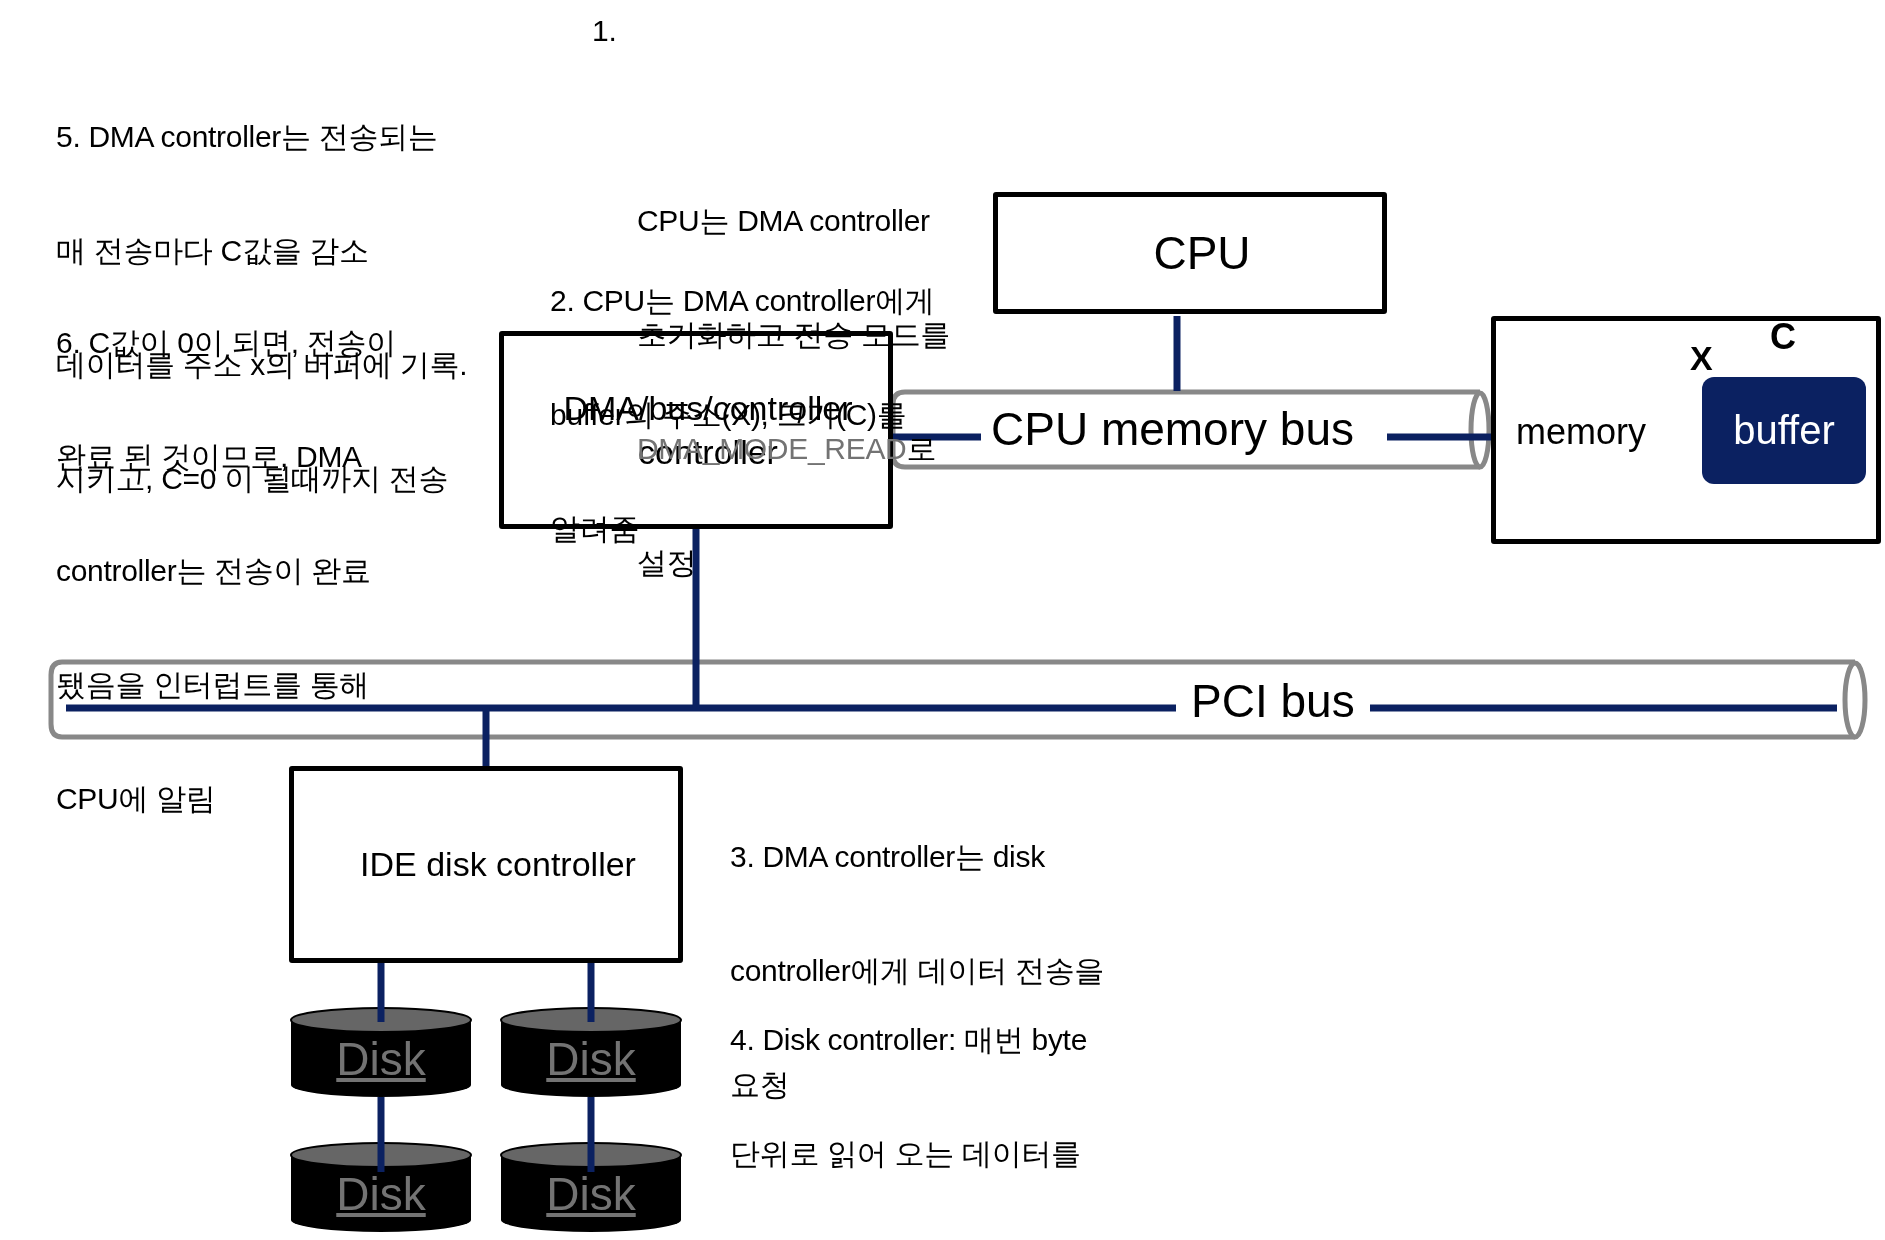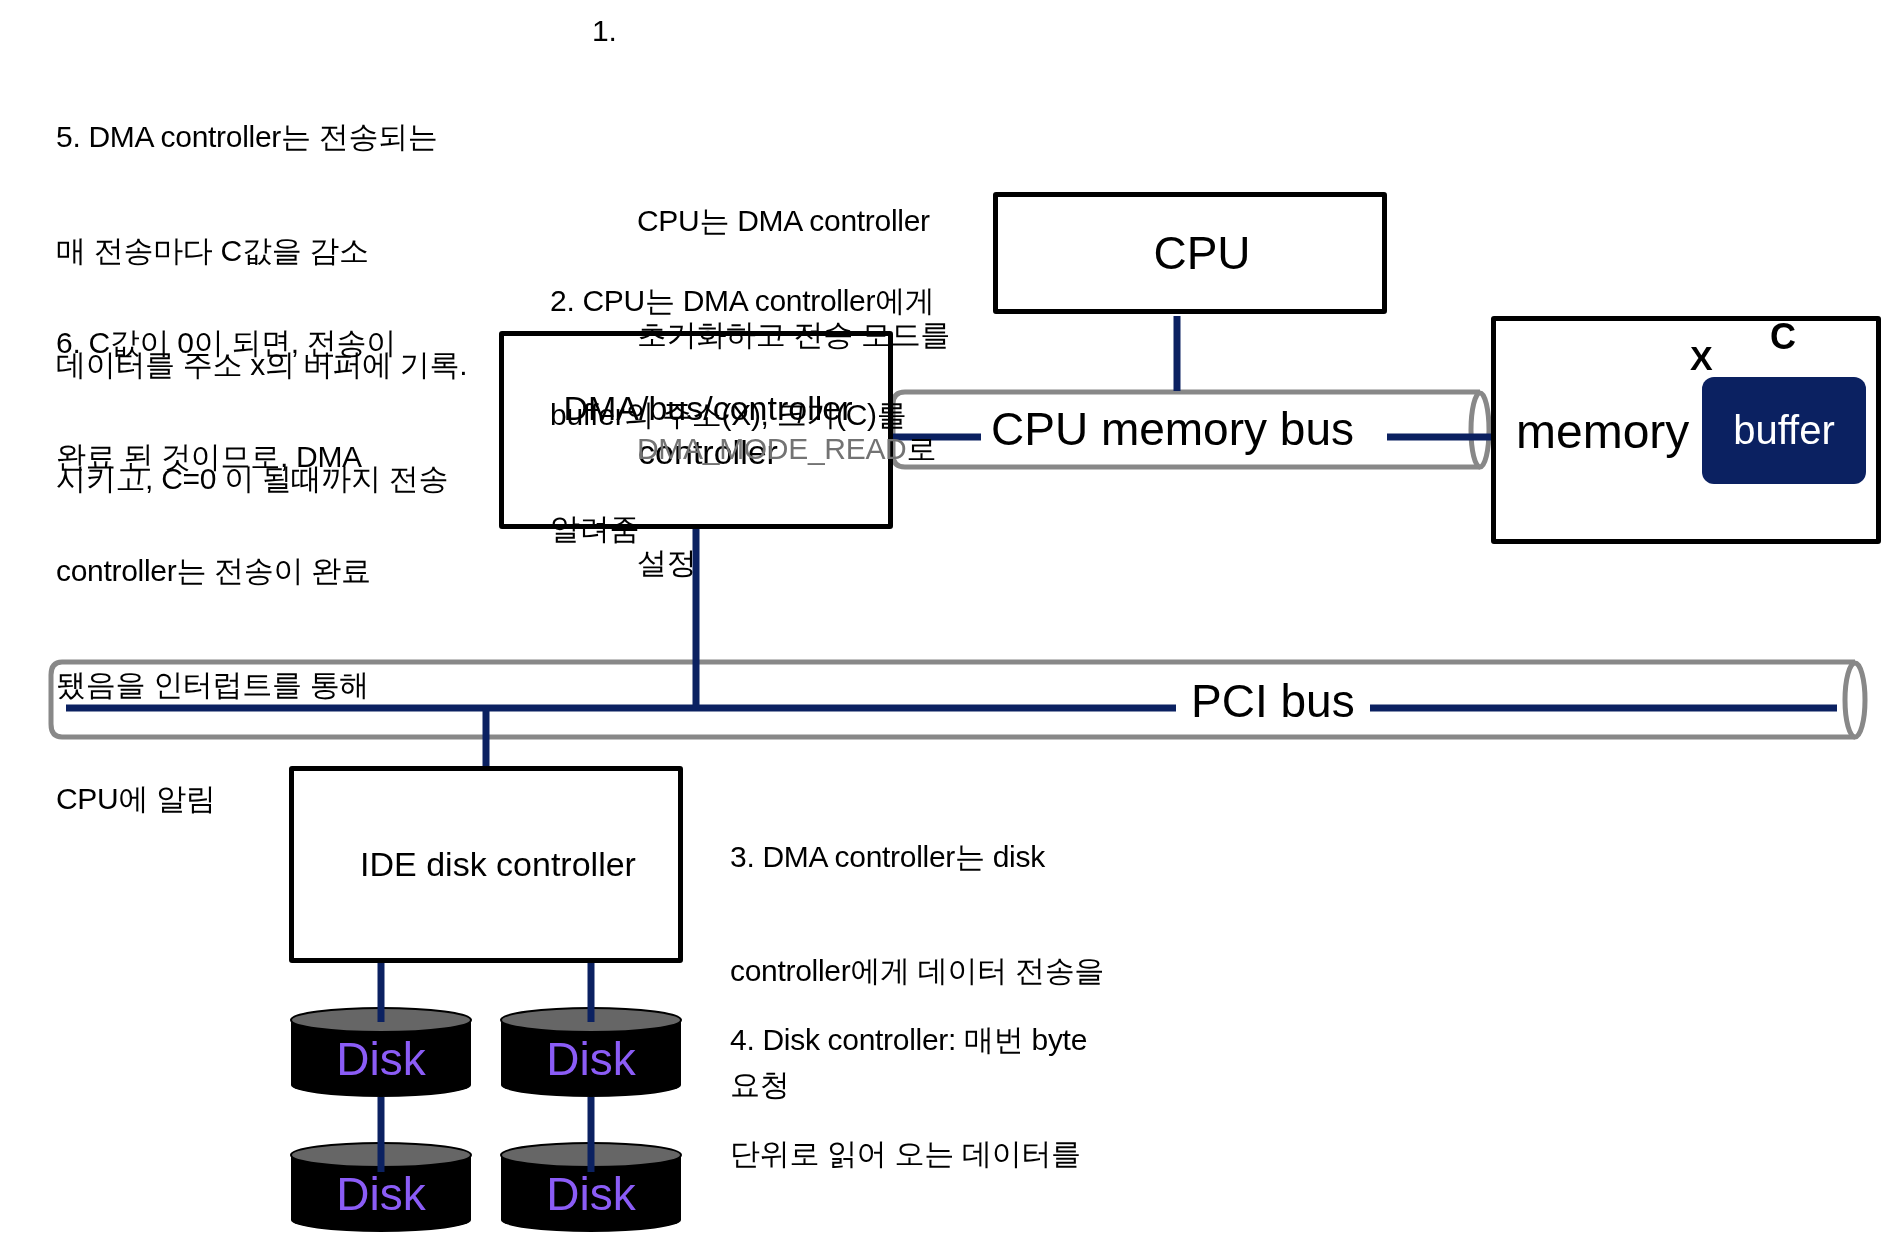--- a/index.html
+++ b/index.html
@@ -10,21 +10,21 @@
   .note .line { display:block; }
   .red { color:#737373; }
   .box { position:absolute; border:5px solid #000; box-sizing:border-box; background:#fff;
          border-radius:3px; display:flex; align-items:center; justify-content:center; text-align:center;padding-left:24px; }
   .label-lg { font-size:46px; }
   .label-md { font-size:34px; line-height:44px; }
   svg.wires { position:absolute; left:0; top:0; }
   .buslabel { position:absolute; background:#fff; padding:0 8px; font-size:46px; line-height:50px; }
   .buffer { position:absolute; background:#0b2161; color:#fff; border-radius:12px;
             display:flex; align-items:center; justify-content:center; font-size:40px; }
-  .disk-text { position:absolute; color:#8b5cf6; font-size:46px; text-align:center; }
+  .disk-text { position:absolute; color:#737373; font-size:46px; text-align:center;text-decoration:underline; }
 </style>
 </head>
 <body>
 
 <svg class="wires" width="1885" height="1240">
 
   <g>
     <path d="M905,392 L1480,392 M905,467 L1480,467" stroke="#888" stroke-width="5" fill="none"></path>
     <path d="M905,392 Q893,392 893,404 L893,455 Q893,467 905,467" stroke="#888" stroke-width="5" fill="none"></path>
     <ellipse cx="1480" cy="430" rx="9" ry="37" stroke="#888" stroke-width="5" fill="none"></ellipse>
@@ -83,21 +83,21 @@
   <span>CPU</span>
 </div>
 
 <div class="box label-md" style="left:499px; top:331px; width:394px; height:198px; flex-direction:column;">
   <span>DMA/bus/controller</span>
   <span>controller</span>
 </div>
 
 <div class="box" style="left:1491px; top:316px; width:390px; height:228px; justify-content:flex-start; align-items:flex-start;">
 </div>
-<span class="abs" style="left:1516px; top:406px; font-size:48px; line-height:52px;">memory</span>
+<span class="abs" style="left:1516px; top:406px; font-size:36px; line-height:52px;">memory</span>
 <div class="buffer" style="left:1702px; top:377px; width:164px; height:107px;">
   <span>buffer</span>
 </div>
 <span class="abs" style="left:1690px; top:340px; font-size:34px; font-weight:bold; line-height:36px;">X</span>
 <span class="abs" style="left:1770px; top:318px; font-size:36px; font-weight:bold; line-height:38px;">C</span>
 
 <div class="box" style="left:289px; top:766px; width:394px; height:197px; font-size:34px;">
   <span>IDE disk controller</span>
 </div>
 

